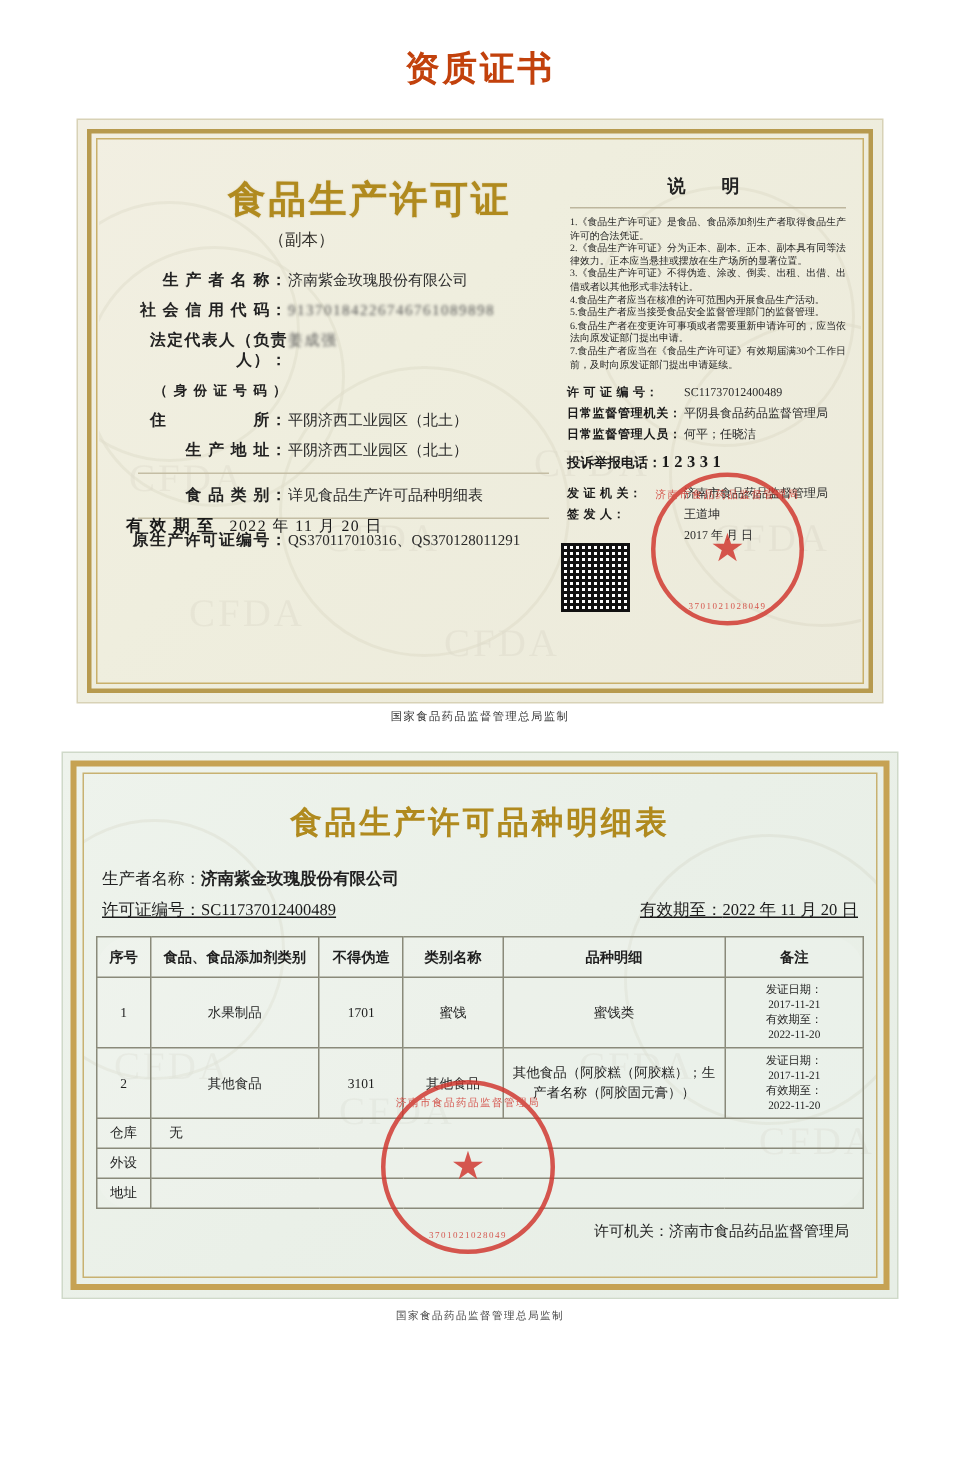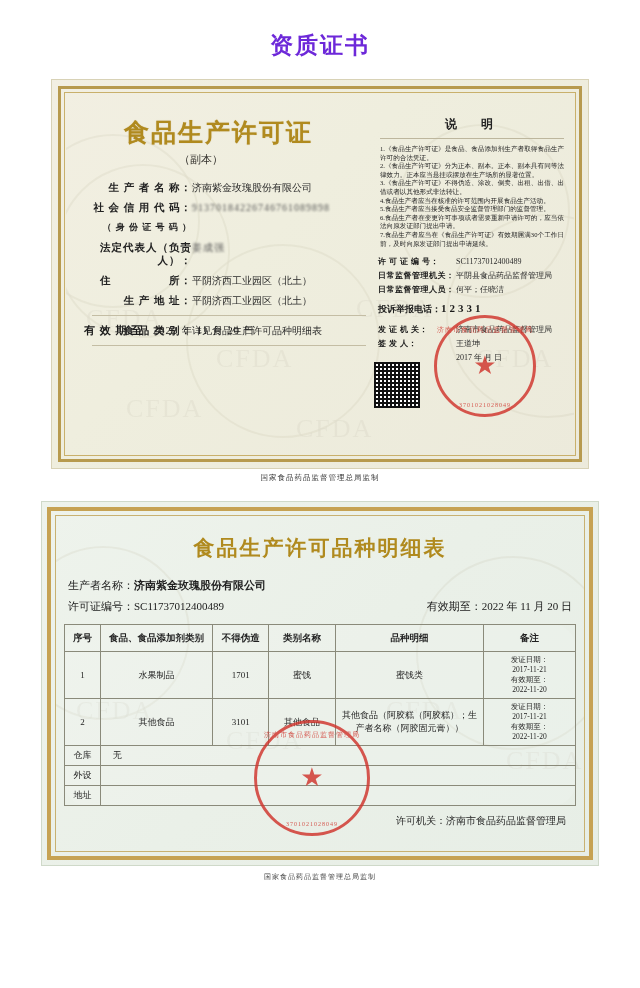--- a/index.html
+++ b/index.html
@@ -13,21 +13,21 @@
     font-family: "Liberation Serif", serif;
     color: #1a1a1a;
     position: relative;
     overflow: hidden;
   }
 
   .page-title {
     text-align: center;
     font-size: 23px;
     font-weight: bold;
-    color: #6d28d9;
+    color: #c2410c;
     letter-spacing: 2px;
     margin-top: 30px;
     margin-bottom: 18px;
     font-family: "Liberation Sans", sans-serif;
   }
 
   
   .cert1 {
     position: relative;
     margin: 0 auto;
@@ -75,21 +75,21 @@
   .cert1-body {
     position: absolute;
     left: 22px; top: 20px; right: 22px; bottom: 20px;
   }
 
   .c1-title {
     color: #b08a1e;
     font-size: 25px;
     font-weight: bold;
     letter-spacing: 2px;
-    margin-left: 50px;
+    margin-left: 78px;
     margin-top: 16px;
     font-family: "Liberation Serif", serif;
     text-shadow: 0 0 1px rgba(160,120,20,.4);
   }
   .c1-subtitle {
     color: #33312c;
     font-size: 11px;
     margin-left: 105px;
     margin-top: 3px;
   }
@@ -274,20 +274,21 @@
     margin: 0 0 6px 4px;
     color: #222;
   }
   .c2-line .lab { font-weight: normal; }
   .c2-line .val { font-weight: bold; }
   .c2-row2 {
     display: flex;
     justify-content: space-between;
     font-size: 11px;
     margin: 0 4px 10px 4px;
+    text-decoration: underline;
   }
 
   table.detail {
     width: 100%;
     border-collapse: collapse;
     font-size: 9px;
     background: rgba(255,255,255,0.12);
     border-radius: 24px;
   }
   table.detail th, table.detail td {
@@ -354,41 +355,45 @@
       <div class="fields">
         <div class="field-row">
           <div class="f-label">生 产 者 名 称：</div>
           <div class="f-value">济南紫金玫瑰股份有限公司</div>
         </div>
         <div class="field-row">
           <div class="f-label">社 会 信 用 代 码：</div>
           <div class="f-value blur">91370184226746761089898</div>
         </div>
         <div class="field-row">
+          <div class="f-label">法定代表人（负责人）：</div>
+          <div class="f-value blur">姜成强</div>
+        </div>
+        <div class="field-row">
           <div class="f-label small">（ 身 份 证 号 码 ）</div>
           <div class="f-value"></div>
         </div>
         <div class="field-row">
-          <div class="f-label">法定代表人（负责人）：</div>
-          <div class="f-value blur">姜成强</div>
-        </div>
-        <div class="field-row">
           <div class="f-label">住　　　　　所：</div>
           <div class="f-value">平阴济西工业园区（北土）</div>
         </div>
         <div class="field-row">
           <div class="f-label">生 产 地 址：</div>
           <div class="f-value">平阴济西工业园区（北土）</div>
         </div>
         <div class="sep-line"></div>
         <div class="field-row">
           <div class="f-label">食 品 类 别：</div>
           <div class="f-value">详见食品生产许可品种明细表</div>
         </div>
         <div class="sep-line"></div>
+        <div class="field-row">
+          <div class="f-label">原生产许可证编号：</div>
+          <div class="f-value">QS370117010316、QS370128011291</div>
+        </div>
       </div>
 
       <div class="validity">
         <span>有 效 期 至</span>
         <span class="val">2022 年   11 月  20 日</span>
       </div>
     </div>
 
     <div class="right-col">
       <div class="right-title">说　明</div>

